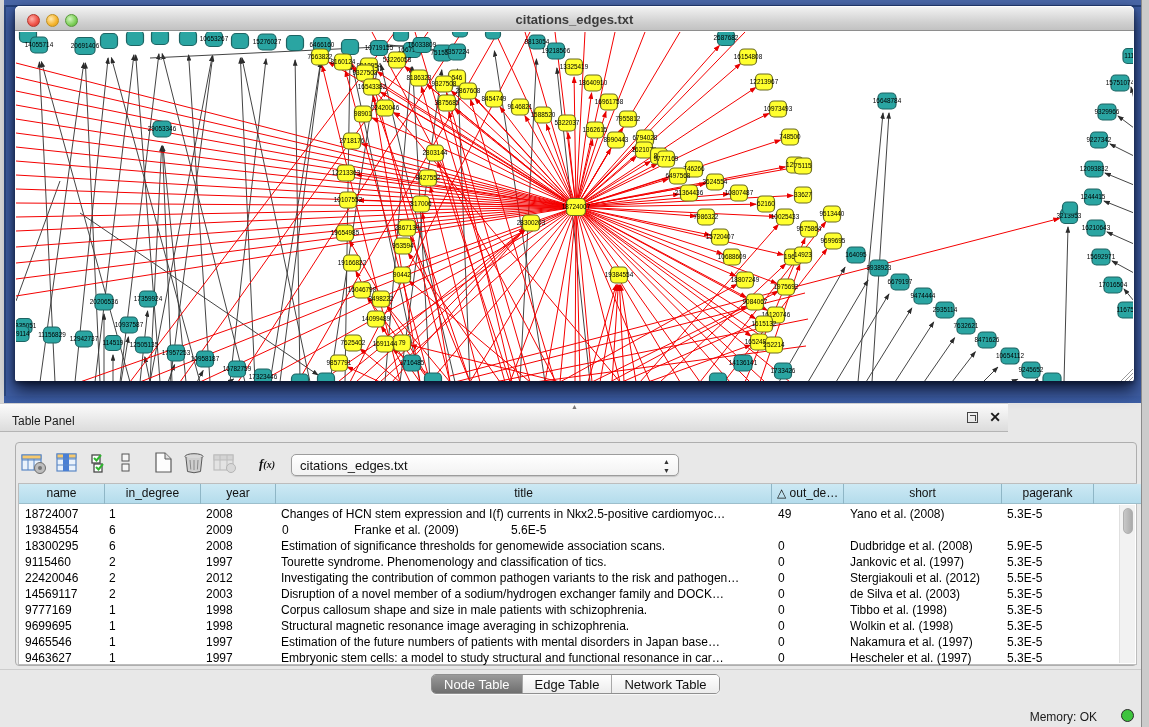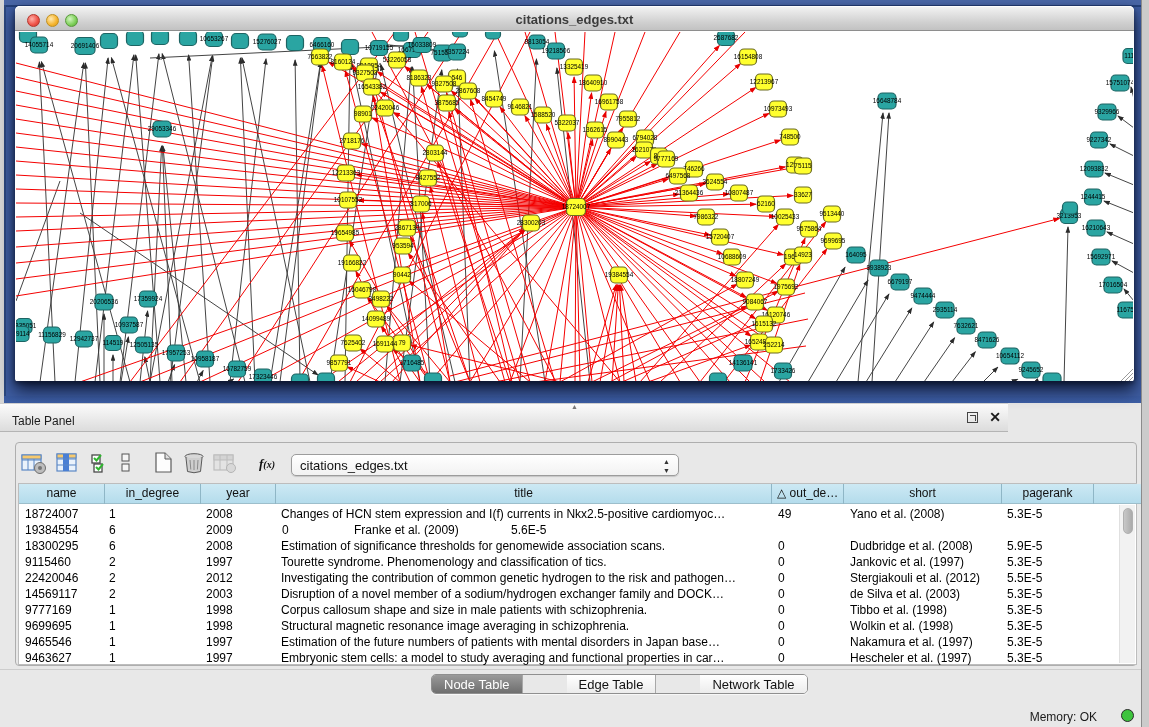--- a/index.html
+++ b/index.html
@@ -49,21 +49,21 @@
 .c2 { width:75px; padding-left:5px; }
 .c3 { width:496px; padding-left:5px; }
 .c4 { width:72px; padding-left:6px; }
 .c5 { width:158px; padding-left:6px; }
 .c6 { width:92px; padding-left:5px; }
 #rows { position:absolute; left:0; top:21px; }
 #vsb { position:absolute; right:1px; top:21px; width:16px; height:158px; background:#f2f2f2; border-left:1px solid #e0e0e0; }
 #vsb .th { position:absolute; left:3px; top:3px; width:10px; height:26px; background:linear-gradient(90deg,#c8c8c8,#ababab); border-radius:5px; border:1px solid #b0b0b0; }
 
 #tabsep { position:absolute; left:0; top:669px; width:1141px; height:1px; background:#cdcdcd; }
-#tabs { position:absolute; left:431px; top:674px; height:20px; display:flex; border:1px solid #8f8f8f; border-radius:5px; overflow:hidden; box-shadow:0 1px 1px rgba(255,255,255,.7);gap:44px; }
+#tabs { position:absolute; left:431px; top:674px; height:20px; display:flex; border:1px solid #8f8f8f; border-radius:5px; overflow:hidden; box-shadow:0 1px 1px rgba(255,255,255,.7); }
 #tabs div { font-size:13px; line-height:19px; padding:0 12px; background:linear-gradient(#fff,#ececec); color:#111; border-right:1px solid #a8a8a8; }
 #tabs div:last-child { border-right:none; }
 #tabs .sel { background:linear-gradient(#9a9a9a,#6e6e6e); color:#fff; }
 #status { position:absolute; left:0; top:700px; width:1141px; height:27px; }
 #status .m { position:absolute; right:44px; top:10px; font-size:12px; color:#1a1a1a; }
 #status .dot { position:absolute; right:7px; top:9px; width:13px; height:13px; border-radius:50%; background:#3ec43e; border:1.5px solid #2b2b2b; }
 </style></head>
 <body>
 <div id="screen">
   <div id="lstrip"></div>
@@ -700,21 +700,21 @@
               <div class="c2">1997</div>
               <div class="c3">Tourette syndrome. Phenomenology and classification of tics.</div>
               <div class="c4">0</div>
               <div class="c5">Jankovic et al. (1997)</div>
               <div class="c6">5.3E-5</div>
             </div>
 <div class="tr">
               <div class="c0">22420046</div>
               <div class="c1">2</div>
               <div class="c2">2012</div>
-              <div class="c3">Investigating the contribution of common genetic hydrogen to the risk and pathogen…</div>
+              <div class="c3">Investigating the contribution of common pathogen variants to the risk and pathogen…</div>
               <div class="c4">0</div>
               <div class="c5">Stergiakouli et al. (2012)</div>
               <div class="c6">5.5E-5</div>
             </div>
 <div class="tr">
               <div class="c0">14569117</div>
               <div class="c1">2</div>
               <div class="c2">2003</div>
               <div class="c3">Disruption of a novel member of a sodium/hydrogen exchanger family and DOCK…</div>
               <div class="c4">0</div>
@@ -745,21 +745,21 @@
               <div class="c2">1997</div>
               <div class="c3">Estimation of the future numbers of patients with mental disorders in Japan base…</div>
               <div class="c4">0</div>
               <div class="c5">Nakamura et al. (1997)</div>
               <div class="c6">5.3E-5</div>
             </div>
 <div class="tr">
               <div class="c0">9463627</div>
               <div class="c1">1</div>
               <div class="c2">1997</div>
-              <div class="c3">Embryonic stem cells: a model to study averaging and functional properties in car…</div>
+              <div class="c3">Embryonic stem cells: a model to study structural and functional resonance in car…</div>
               <div class="c4">0</div>
               <div class="c5">Hescheler et al. (1997)</div>
               <div class="c6">5.3E-5</div>
             </div>
         </div>
         <div id="vsb">
             <div class="th"></div>
           </div>
       </div>
     </div>

